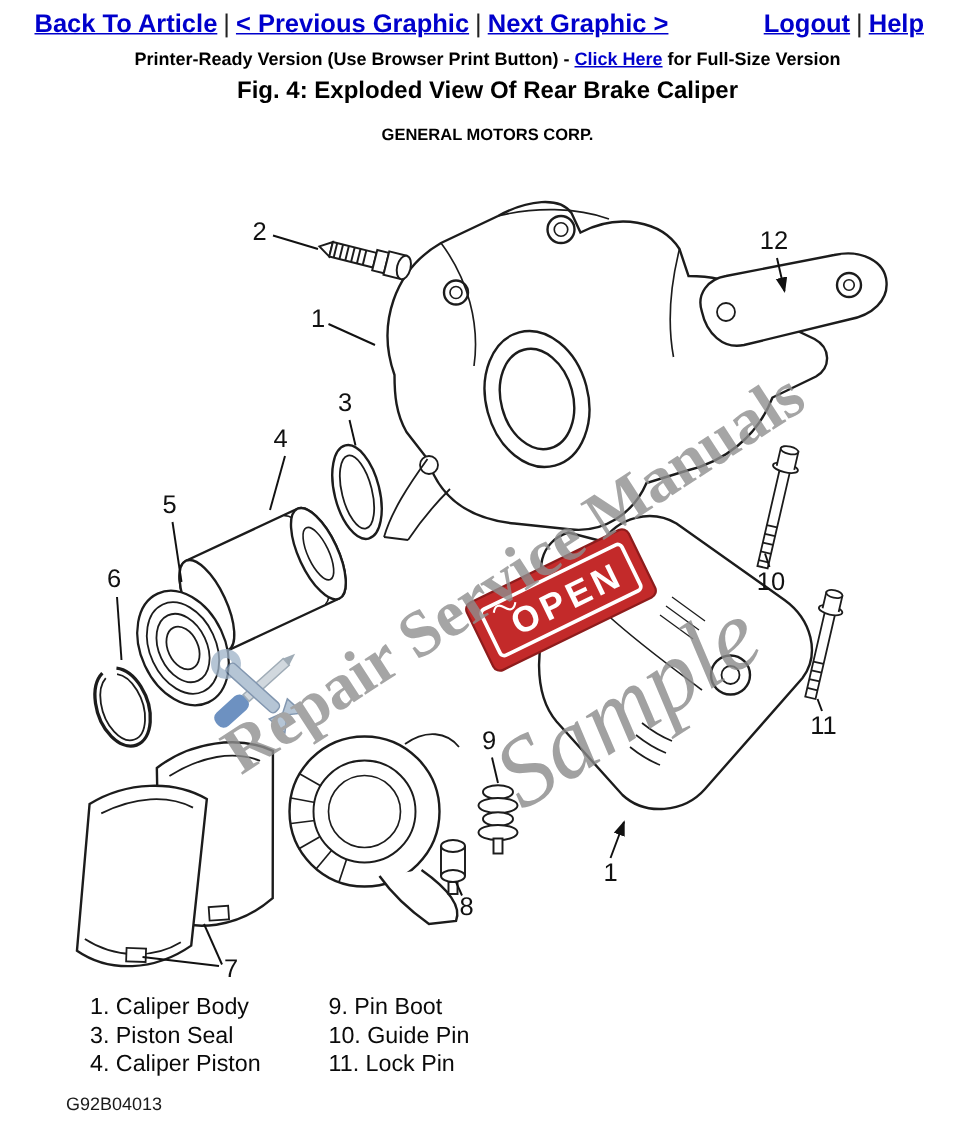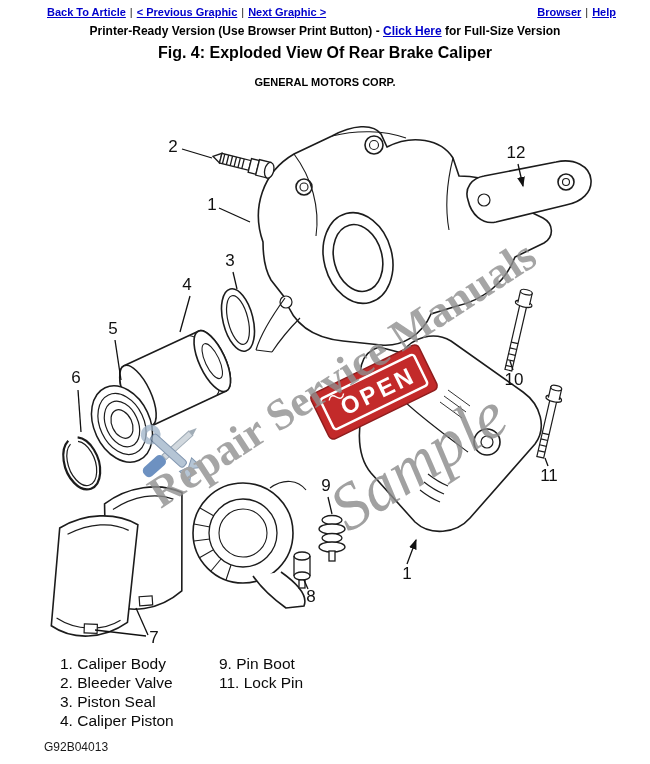--- a/index.html
+++ b/index.html
@@ -2,21 +2,21 @@
 <html><head>
 <meta charset="utf-8">
 <style>
   html,body{margin:0;padding:0;}
   body{
     width:650px;height:764px;background:#ffffff;color:#000;
     font-family:"Liberation Sans",sans-serif;overflow:hidden;
   }
   .topnav{
     display:flex;justify-content:space-between;align-items:baseline;
-    padding:6px 34px 2px 47px;font-size:11px;font-weight:bold;
+    padding:6px 34px 2px 23px;font-size:17px;font-weight:bold;
   }
   .topnav a{color:#0000cc;text-decoration:underline;cursor:pointer;}
   .sep{color:#222;margin:0 4px;font-weight:normal;}
   .printer-line{
     text-align:center;font-size:12px;font-weight:bold;margin-top:4px;
   }
   .printer-line a{color:#0000cc;text-decoration:underline;cursor:pointer;}
   .fig-title{text-align:center;font-size:16px;font-weight:bold;margin-top:6px;}
   .fig-subtitle{text-align:center;font-size:11px;font-weight:bold;margin-top:14px;}
   .diagram-wrap{width:650px;height:560px;margin-top:2px;}
@@ -34,21 +34,21 @@
 </head>
 <body>
 
 <div class="page">
 
   <div class="topnav">
     <div class="nav-left">
       <a>Back To Article</a><span class="sep">|</span><a>&lt; Previous Graphic</a><span class="sep">|</span><a>Next Graphic &gt;</a>
     </div>
     <div class="nav-right">
-      <a>Browser</a><span class="sep">|</span><a>Help</a>
+      <a>Logout</a><span class="sep">|</span><a>Help</a>
     </div>
   </div>
 
   <div class="printer-line">
     <span>Printer-Ready Version (Use Browser Print Button) - </span><a>Click Here</a><span> for Full-Size Version</span>
   </div>
 
   <div class="fig-title">Fig. 4: Exploded View Of Rear Brake Caliper</div>
   <div class="fig-subtitle">GENERAL MOTORS CORP.</div>
 
@@ -257,25 +257,25 @@
         </g>
         <text class="wm" transform="translate(350,296) rotate(-33)" text-anchor="middle" font-size="44" font-weight="bold" fill="#8f8f8f">Repair Service Manuals</text>
         <text class="wm" transform="translate(430,390) rotate(-33)" text-anchor="middle" font-size="66" font-style="italic" fill="#8a8a8a">Sample</text>
       </g>
     </svg>
   </div>
 
   <div class="legend">
     <div class="legend-col1">
       <div class="legend-item">1. Caliper Body</div>
-      <div class="legend-item">2. Bleeder Valve</div>
       <div class="legend-item">3. Piston Seal</div>
       <div class="legend-item">4. Caliper Piston</div>
     </div>
     <div class="legend-col3">
       <div class="legend-item">9. Pin Boot</div>
+      <div class="legend-item">10. Guide Pin</div>
       <div class="legend-item">11. Lock Pin</div>
     </div>
   </div>
 
   <div class="fig-code">G92B04013</div>
 
 </div>
 
 </body></html>

